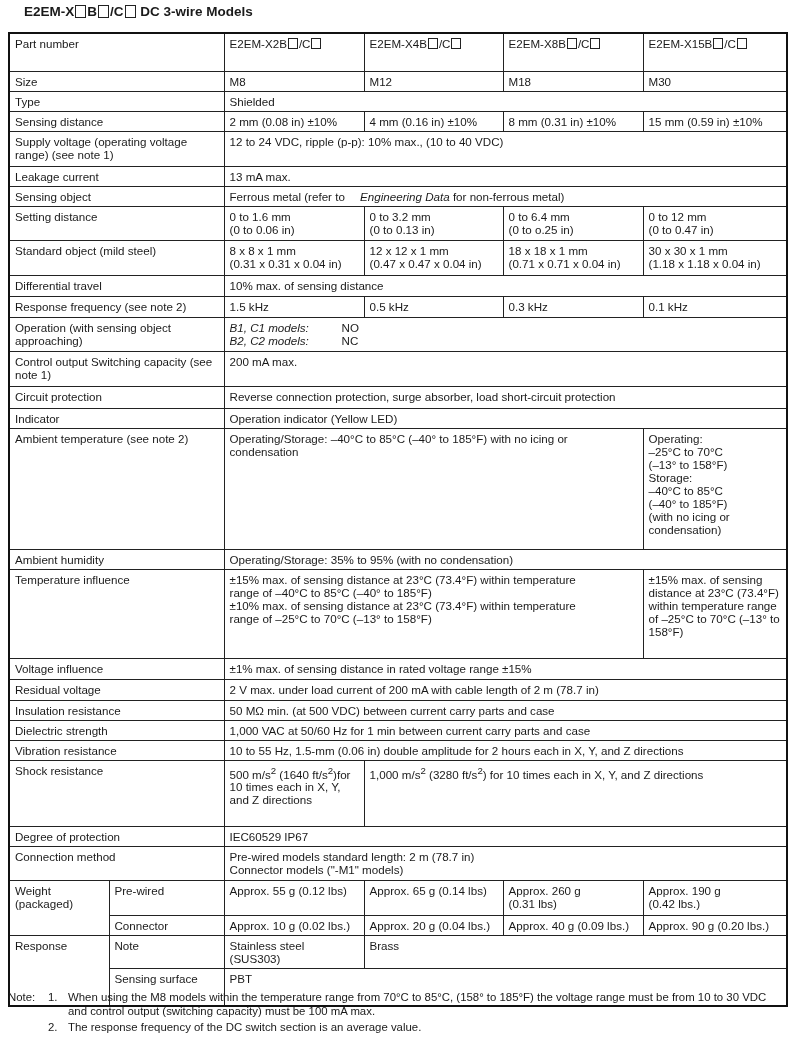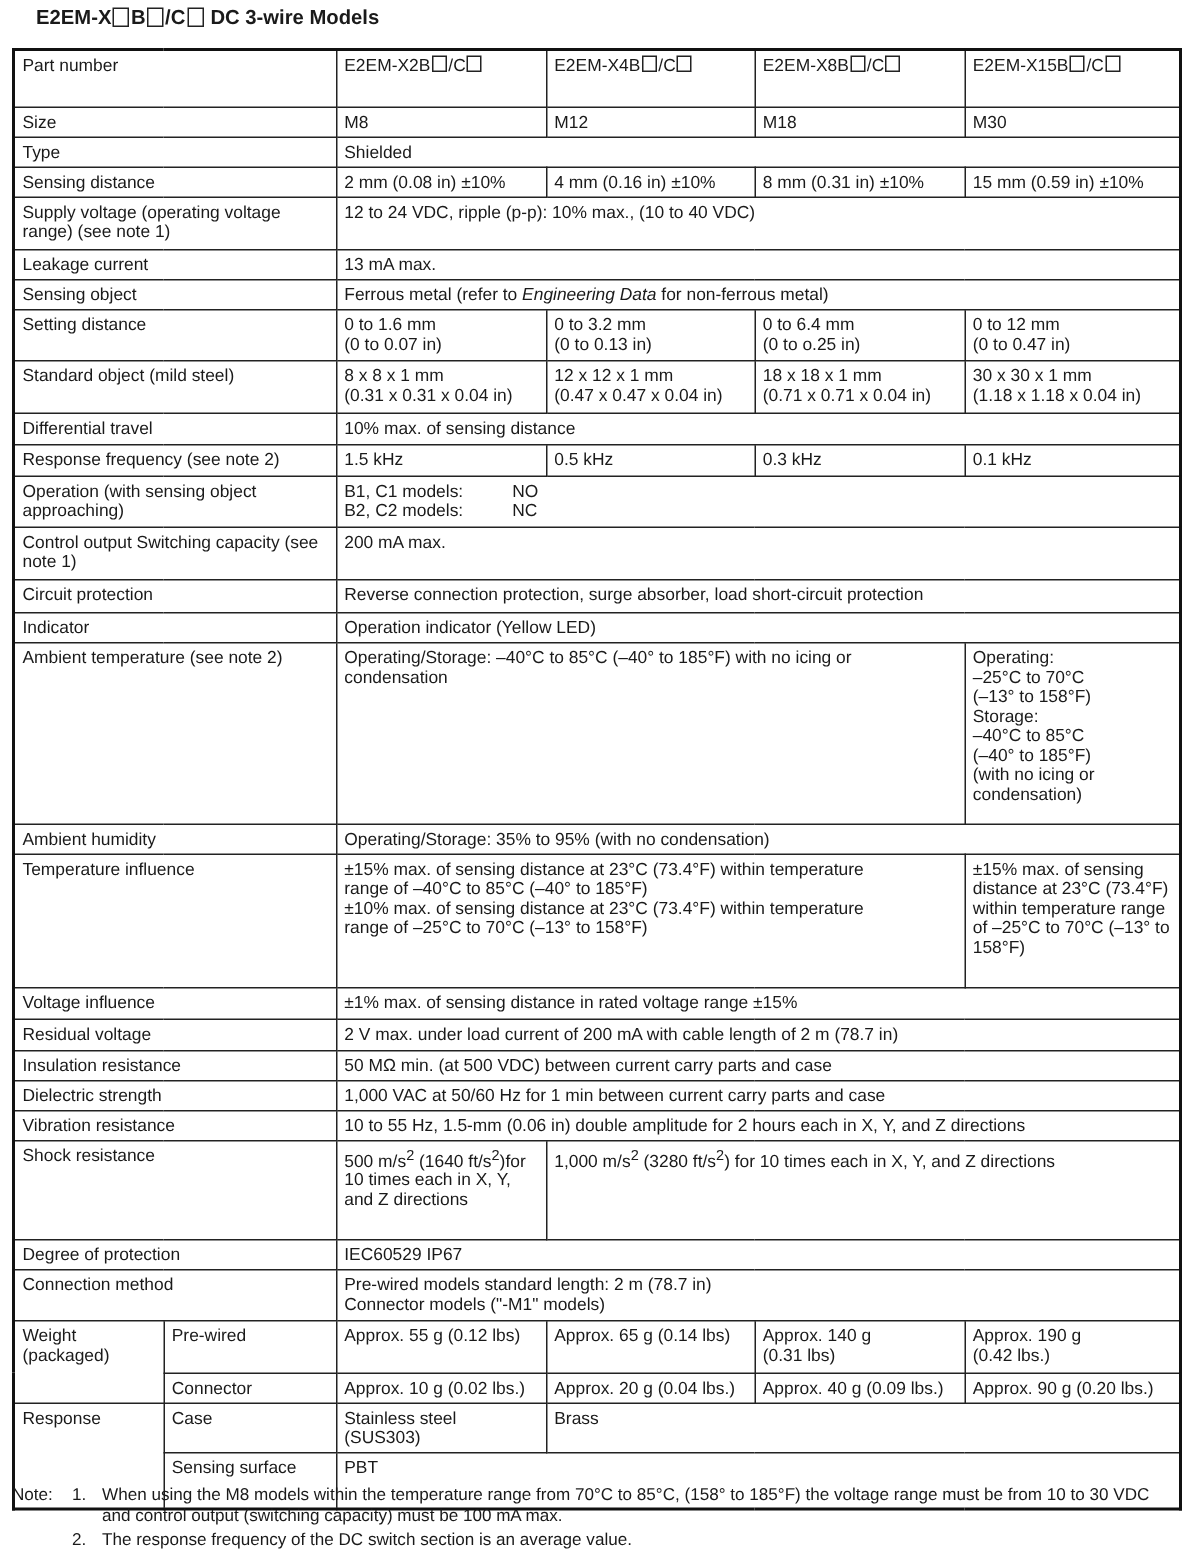--- a/index.html
+++ b/index.html
@@ -9,22 +9,22 @@
   table.spec { position:absolute; left:8px; top:32px; width:778px; border-collapse:collapse;
                border:2.5px solid #111; table-layout:fixed; font-size:11.6px; line-height:13px; }
   table.spec td { border:1px solid #222; padding:3px 5px 3px 5px; vertical-align:top; }
   .notes { position:absolute; left:8px; top:990px; width:780px; font-size:11.4px; line-height:14px; }
   .note-row { display:flex; }
   .note-prefix { width:40px; flex:none; }
   .note-num { width:20px; flex:none; }
   .note-text { flex:1; }
   .sq { display:inline-block; width:8px; height:9px; border:1px solid #222; vertical-align:-1px; margin:0 1px; }
   .title .sq { width:9px; height:11px; border-width:1.5px; vertical-align:-2px; }
-  .op { display:inline-block; width:112px; }
-  i { font-style:italic; }
+  .op { display:inline-block; width:112px;font-style:italic; }
+  i { font-style:italic;margin-left:12px; }
 </style>
 </head>
 <body>
 
 <div class="title"><span>E2EM-X</span><span class="sq"></span><span>B</span><span class="sq"></span><span>/C</span><span class="sq"></span><span> DC 3-wire Models</span></div>
 
 <table class="spec">
   <colgroup>
     <col style="width:100px">
       <col style="width:115px">
@@ -68,21 +68,21 @@
     <td colspan="4">13 mA max.</td>
   </tr>
   <tr style="height:20px">
     <td colspan="2">Sensing object</td>
     <td colspan="4"><span>Ferrous metal (refer to </span><i>Engineering Data</i><span> for non-ferrous metal)</span></td>
   </tr>
   <tr style="height:34px">
     <td colspan="2">Setting distance</td>
     <td>
           <div>0 to 1.6 mm</div>
-          <div>(0 to 0.07 in)</div>
+          <div>(0 to 0.06 in)</div>
         </td>
     <td>
           <div>0 to 3.2 mm</div>
           <div>(0 to 0.13 in)</div>
         </td>
     <td>
           <div>0 to 6.4 mm</div>
           <div>(0 to o.25 in)</div>
         </td>
     <td>
@@ -198,33 +198,33 @@
     <td colspan="4">
       <div>Pre-wired models standard length: 2 m (78.7 in)</div>
       <div>Connector models ("-M1" models)</div>
     </td>
   </tr>
   <tr style="height:35px">
     <td rowspan="2">Weight (packaged)</td>
     <td>Pre-wired</td>
     <td>Approx. 55 g (0.12 lbs)</td>
     <td>Approx. 65 g (0.14 lbs)</td>
-    <td style="padding-right:40px">Approx. 140 g (0.31 lbs)</td>
+    <td style="padding-right:40px">Approx. 260 g (0.31 lbs)</td>
     <td style="padding-right:58px">Approx. 190 g (0.42 lbs.)</td>
   </tr>
   <tr style="height:20px">
     <td>Connector</td>
     <td>Approx. 10 g (0.02 lbs.)</td>
     <td>Approx. 20 g (0.04 lbs.)</td>
     <td>Approx. 40 g (0.09 lbs.)</td>
     <td>Approx. 90 g (0.20 lbs.)</td>
   </tr>
   <tr style="height:29px">
     <td rowspan="2">Response</td>
-    <td>Case</td>
+    <td>Note</td>
     <td style="padding-right:30px">Stainless steel (SUS303)</td>
     <td colspan="3">Brass</td>
   </tr>
   <tr style="height:38px">
     <td>Sensing surface</td>
     <td colspan="4">PBT</td>
   </tr>
 </tbody>
   </table>
 

